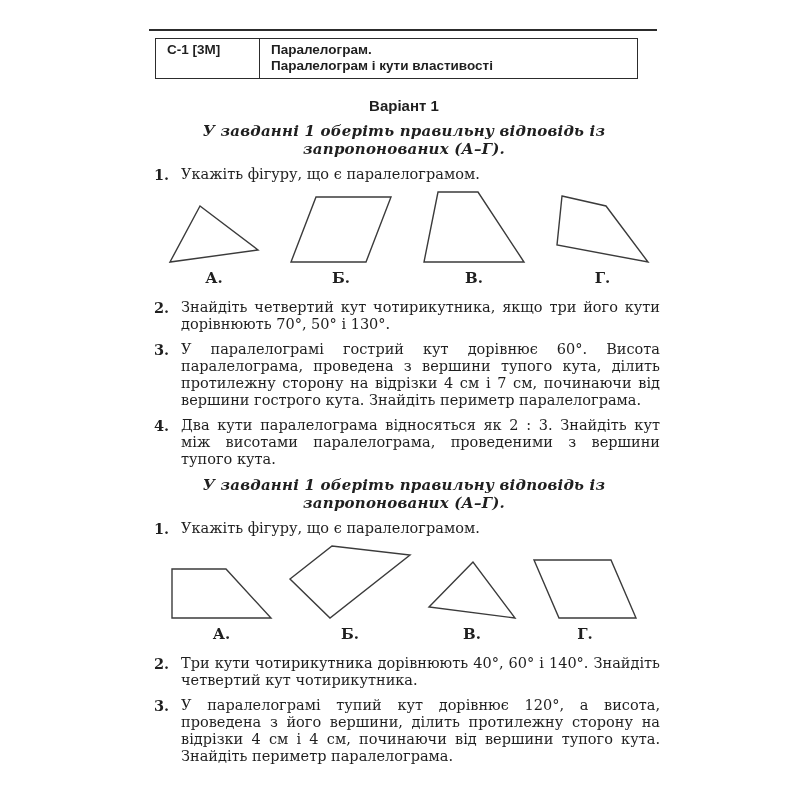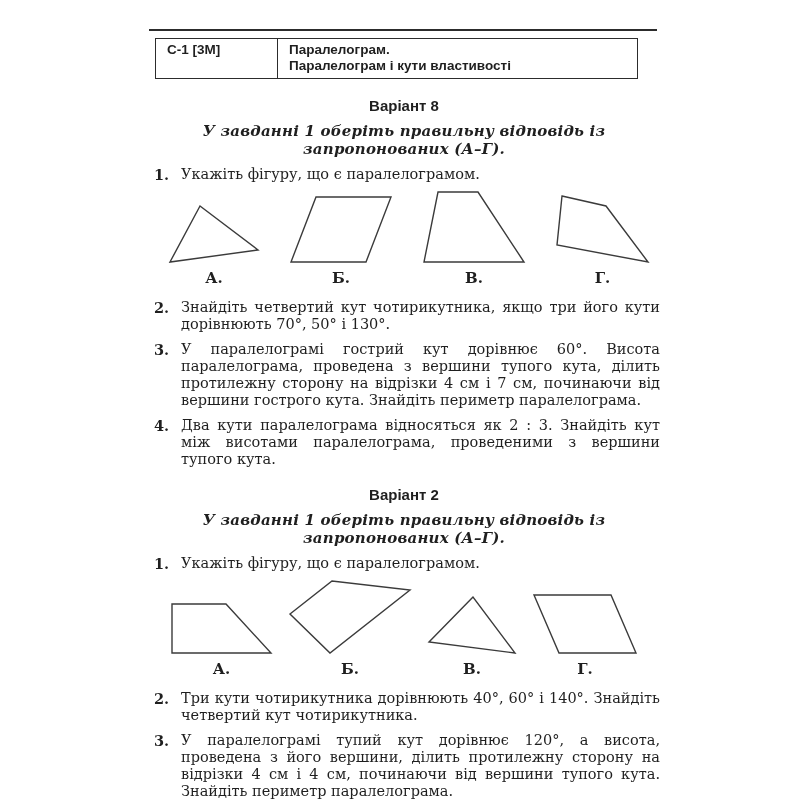--- a/index.html
+++ b/index.html
@@ -31,21 +31,21 @@
     margin-left: 7px;
     width: 483px;
     table-layout: fixed;
   }
   .header-table td {
     border: 1px solid #2c2c2c;
     font-family: "Liberation Sans", sans-serif;
     font-weight: bold;
     font-size: 13.5px;
     line-height: 16px;
-    padding: 3px 28px 4px 11px;
+    padding: 3px 10px 4px 11px;
     vertical-align: top;
   }
   .cell-code { width: 82px; }
   
   .variant-title {
     font-family: "Liberation Sans", sans-serif;
     font-weight: bold;
     font-size: 15px;
     text-align: center;
     margin: 18px 0 0 0;
@@ -115,21 +115,21 @@
           <tr>
         <td class="cell-code">С-1 [3М]</td>
         <td>
           <div>Паралелограм.</div>
           <div>Паралелограм і кути властивості</div>
         </td>
       </tr>
     </tbody>
       </table>
 
-    <div class="variant-title">Варіант 8</div>
+    <div class="variant-title">Варіант 1</div>
     <div class="instruction">У завданні 1 оберіть правильну відповідь із запропонованих (А–Г).</div>
 
     <div class="question">
       <span class="q-num">1.</span>
       <span class="q-text">Укажіть фігуру, що є паралелограмом.</span>
     </div>
 
     <div class="figures-row row-v1">
       <div class="figure">
         <svg class="fig-svg" width="92" height="60" viewBox="-2 -2 92 60">
@@ -163,21 +163,20 @@
     </div>
     <div class="question">
       <span class="q-num">3.</span>
       <span class="q-text">У паралелограмі гострий кут дорівнює 60°. Висота паралелограма, проведена з вершини тупого кута, ділить протилежну сторону на відрізки 4 см і 7 см, починаючи від вершини гострого кута. Знайдіть периметр паралелограма.</span>
     </div>
     <div class="question">
       <span class="q-num">4.</span>
       <span class="q-text">Два кути паралелограма відносяться як 2 : 3. Знайдіть кут між висотами паралелограма, проведеними з вершини тупого кута.</span>
     </div>
 
-    <div class="variant-title">Варіант 2</div>
     <div class="instruction">У завданні 1 оберіть правильну відповідь із запропонованих (А–Г).</div>
 
     <div class="question">
       <span class="q-num">1.</span>
       <span class="q-text">Укажіть фігуру, що є паралелограмом.</span>
     </div>
 
     <div class="figures-row row-v2">
       <div class="figure">
         <svg class="fig-svg" width="103" height="53" viewBox="-2 -2 103 53">

